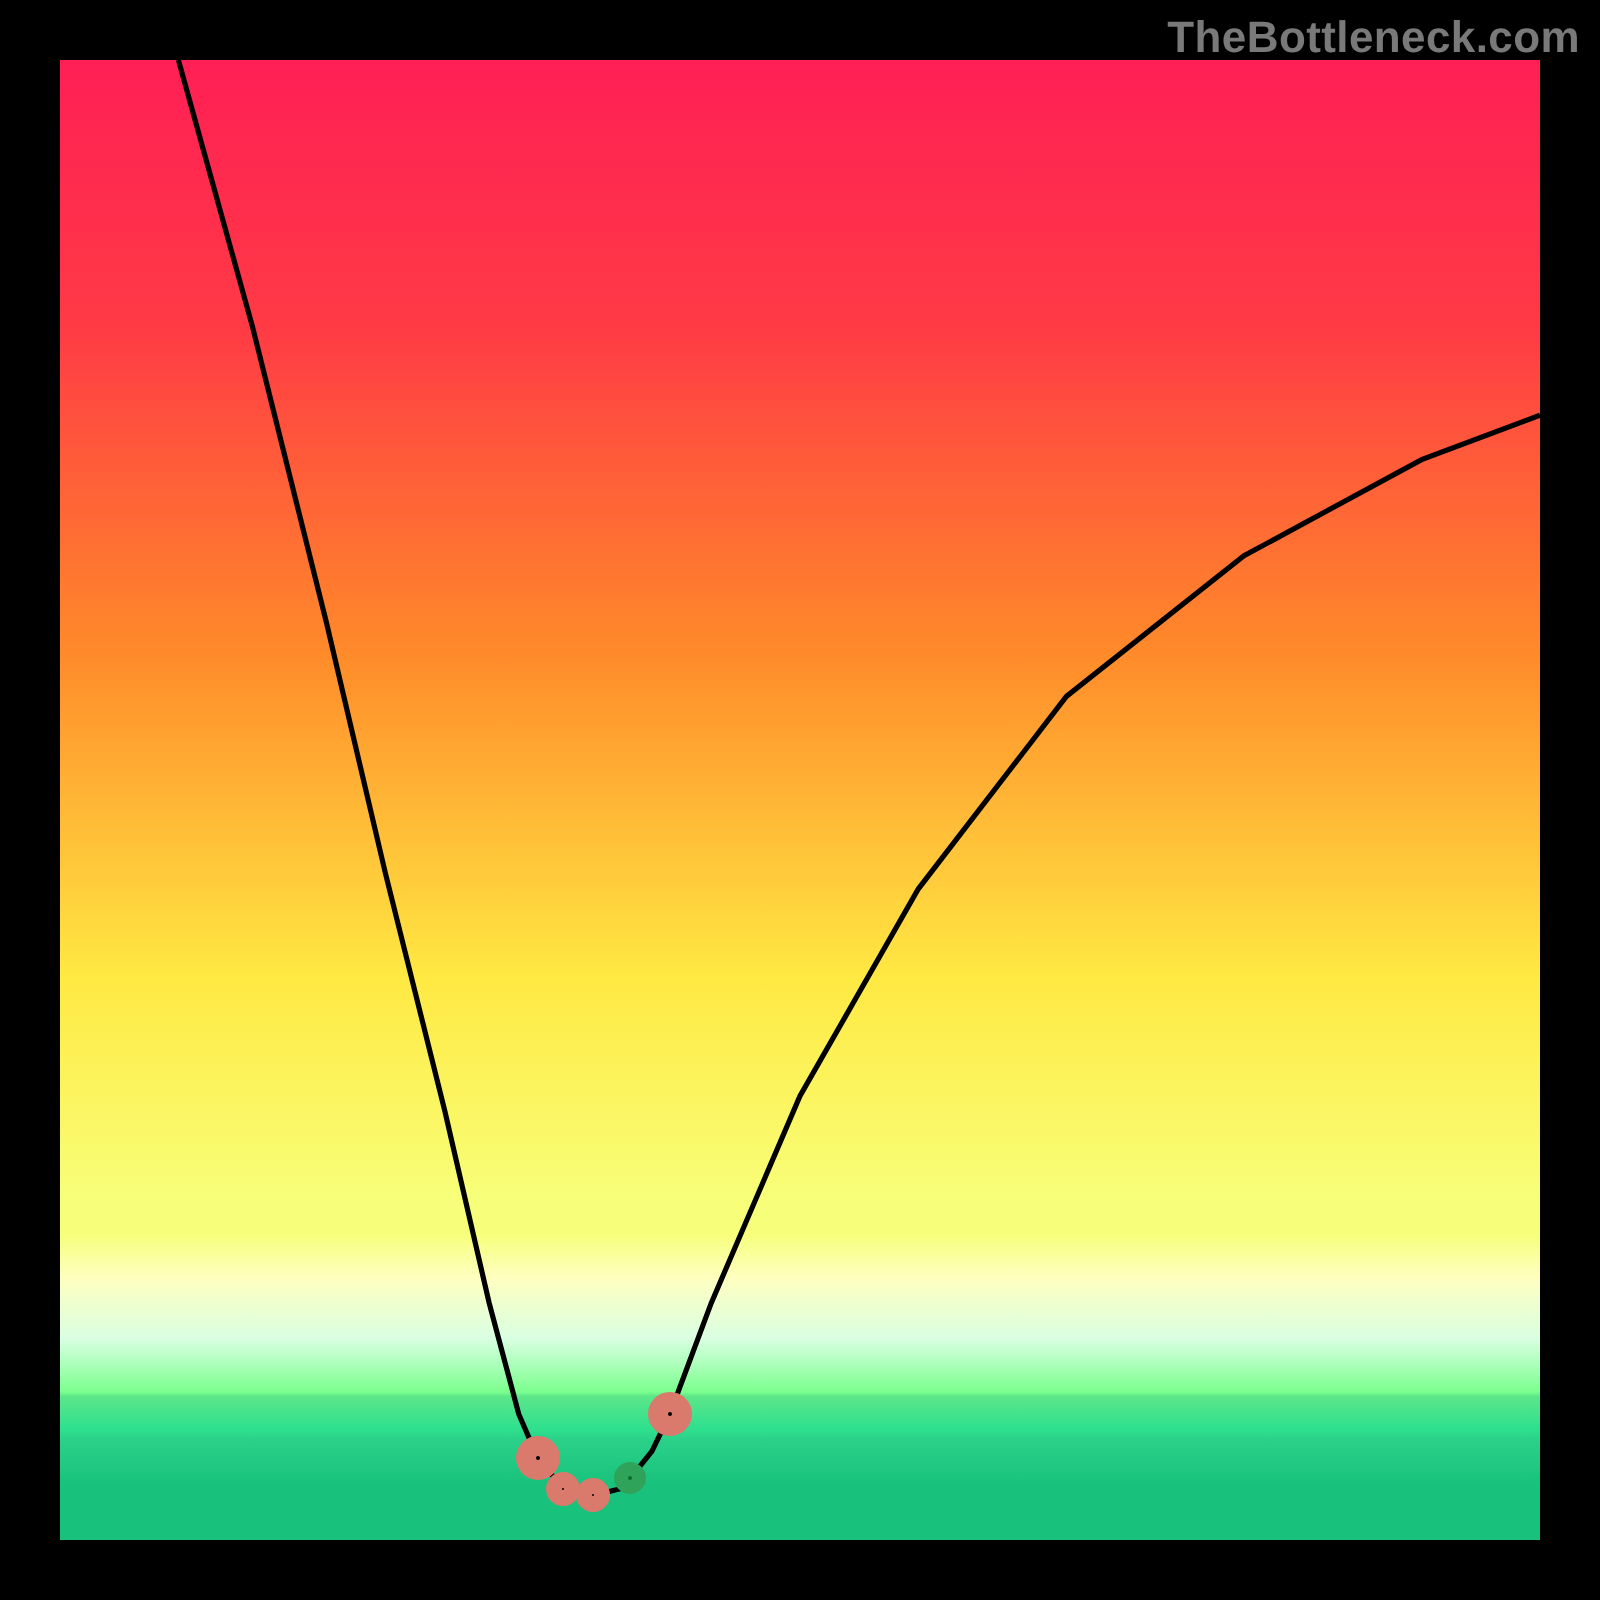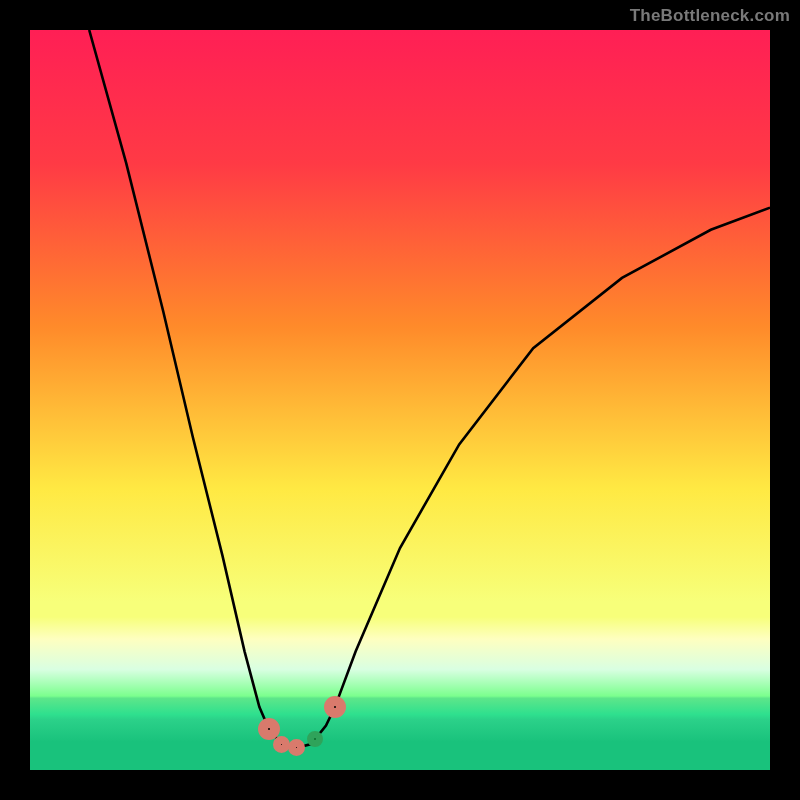--- a/index.html
+++ b/index.html
@@ -22,21 +22,21 @@
   .gradient {
     position: absolute;
     left: 0; top: 0;
     width: 100%;
     height: 100%;
   }
   .attribution {
     position: absolute;
     top: 6px;
     right: 10px;
-    font-size: 17px;
+    font-size: 22px;
     font-weight: bold;
     color: #797979;
     letter-spacing: 0.2px;
   }
   svg.curve {
     position: absolute;
     left: 0; top: 0;
     width: 100%;
     height: 100%;
   }

